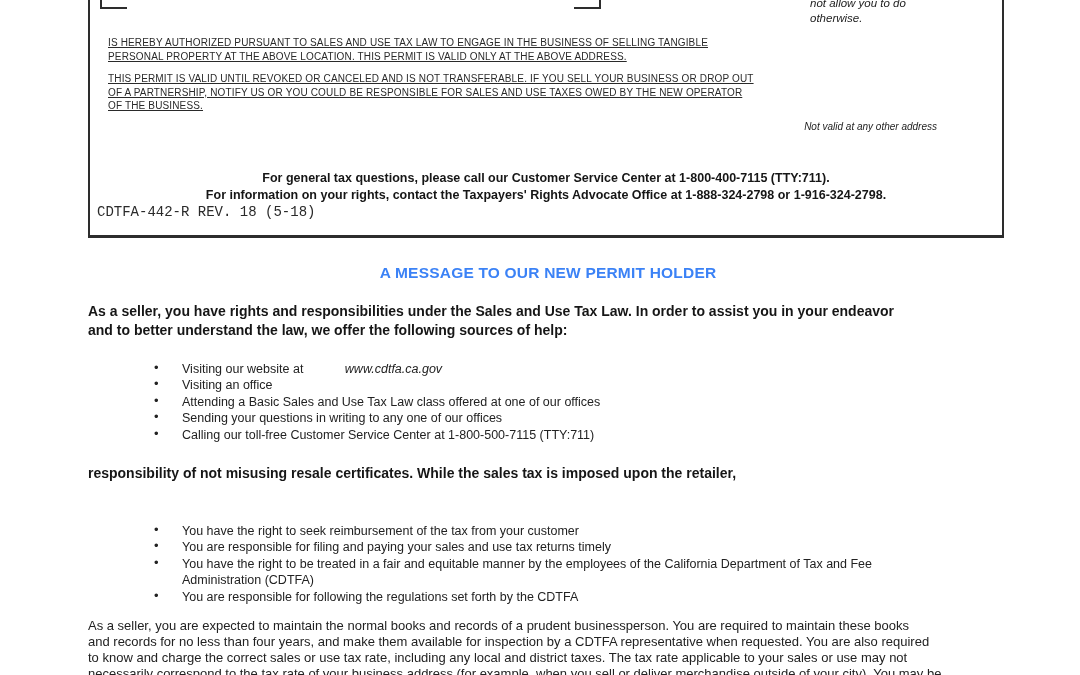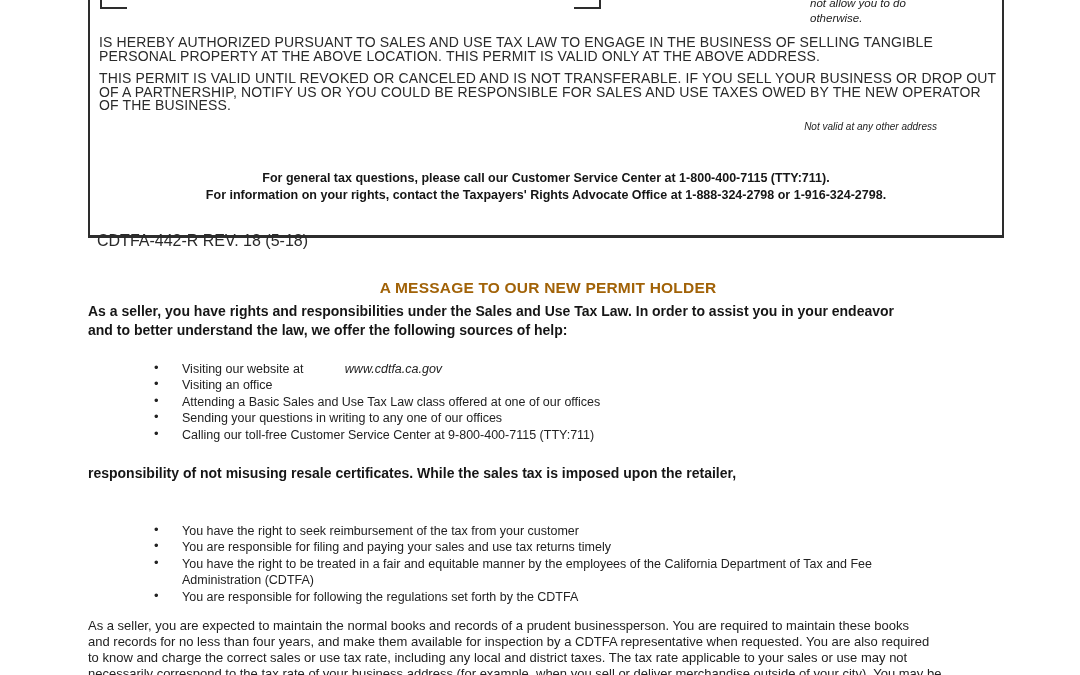--- a/index.html
+++ b/index.html
@@ -19,39 +19,39 @@
   }
   .bracket{position:absolute;box-sizing:border-box;}
   .bracket-left{left:10px;top:8px;width:27px;height:9px;
     border-left:2px solid #2d2d2d;border-bottom:2px solid #2d2d2d;}
   .bracket-right{left:484px;top:8px;width:27px;height:9px;
     border-right:2px solid #2d2d2d;border-bottom:2px solid #2d2d2d;}
   .window-note{
     position:absolute;left:720px;top:4px;
     font-style:italic;font-size:11.5px;line-height:15px;color:#222;
   }
-  .perm-par{position:absolute;left:9px;font-size:14px;line-height:13.5px;
-    color:#2a2a2a;letter-spacing:.15px;}
+  .perm-par{position:absolute;left:18px;font-size:10px;line-height:13.5px;
+    color:#2a2a2a;letter-spacing:.15px;text-decoration:underline;}
   .perm-par div{white-space:nowrap;}
   .auth-par{top:44px;}
   .validity-par{top:80px;}
   .not-valid{
     position:absolute;right:65px;top:129px;text-align:right;
     font-style:italic;font-size:10px;color:#222;
   }
   .contact{
     position:absolute;left:0;top:178px;width:100%;text-align:center;
     font-weight:bold;font-size:12.5px;line-height:17px;color:#161616;
   }
   .contact div{white-space:nowrap;}
-  .form-number{position:absolute;left:7px;top:240px;font-size:16px;color:#2a2a2a;}
+  .form-number{position:absolute;left:7px;top:212px;font-size:14px;color:#2a2a2a;font-family:Liberation Mono, monospace;}
   
   .msg-title{
-    position:absolute;left:88px;top:279px;width:920px;text-align:center;
-    font-weight:bold;font-size:15.5px;color:#a16207;letter-spacing:.2px;
+    position:absolute;left:88px;top:264px;width:920px;text-align:center;
+    font-weight:bold;font-size:15.5px;color:#3b82f6;letter-spacing:.2px;
   }
   .bold-par{position:absolute;left:88px;width:924px;font-weight:bold;
     font-size:14px;line-height:19px;color:#161616;}
   .bold-par div{white-space:nowrap;}
   .intro-par{top:302px;}
   .resale-par{top:464px;}
   .help-list{position:absolute;left:150px;width:840px;list-style:none;
     margin:0;padding:0;font-size:12.5px;line-height:16.4px;color:#222;}
   .list-1{top:361px;}
   .list-2{top:523px;}
@@ -103,21 +103,21 @@
   <div class="bold-par intro-par">
     <div>As a seller, you have rights and responsibilities under the Sales and Use Tax Law. In order to assist you in your endeavor</div>
     <div>and to better understand the law, we offer the following sources of help:</div>
   </div>
 
   <ul class="help-list list-1">
     <li><span>Visiting our website at </span><span class="it">www.cdtfa.ca.gov</span></li>
     <li><span>Visiting an office</span></li>
     <li><span>Attending a Basic Sales and Use Tax Law class offered at one of our offices</span></li>
     <li><span>Sending your questions in writing to any one of our offices</span></li>
-    <li><span>Calling our toll-free Customer Service Center at 9-800-400-7115 (TTY:711)</span></li>
+    <li><span>Calling our toll-free Customer Service Center at 1-800-500-7115 (TTY:711)</span></li>
   </ul>
 
   <div class="bold-par resale-par">
     <div>responsibility of not misusing resale certificates. While the sales tax is imposed upon the retailer,</div>
   </div>
 
   <ul class="help-list list-2">
     <li><span>You have the right to seek reimbursement of the tax from your customer</span></li>
     <li><span>You are responsible for filing and paying your sales and use tax returns timely</span></li>
     <li>

